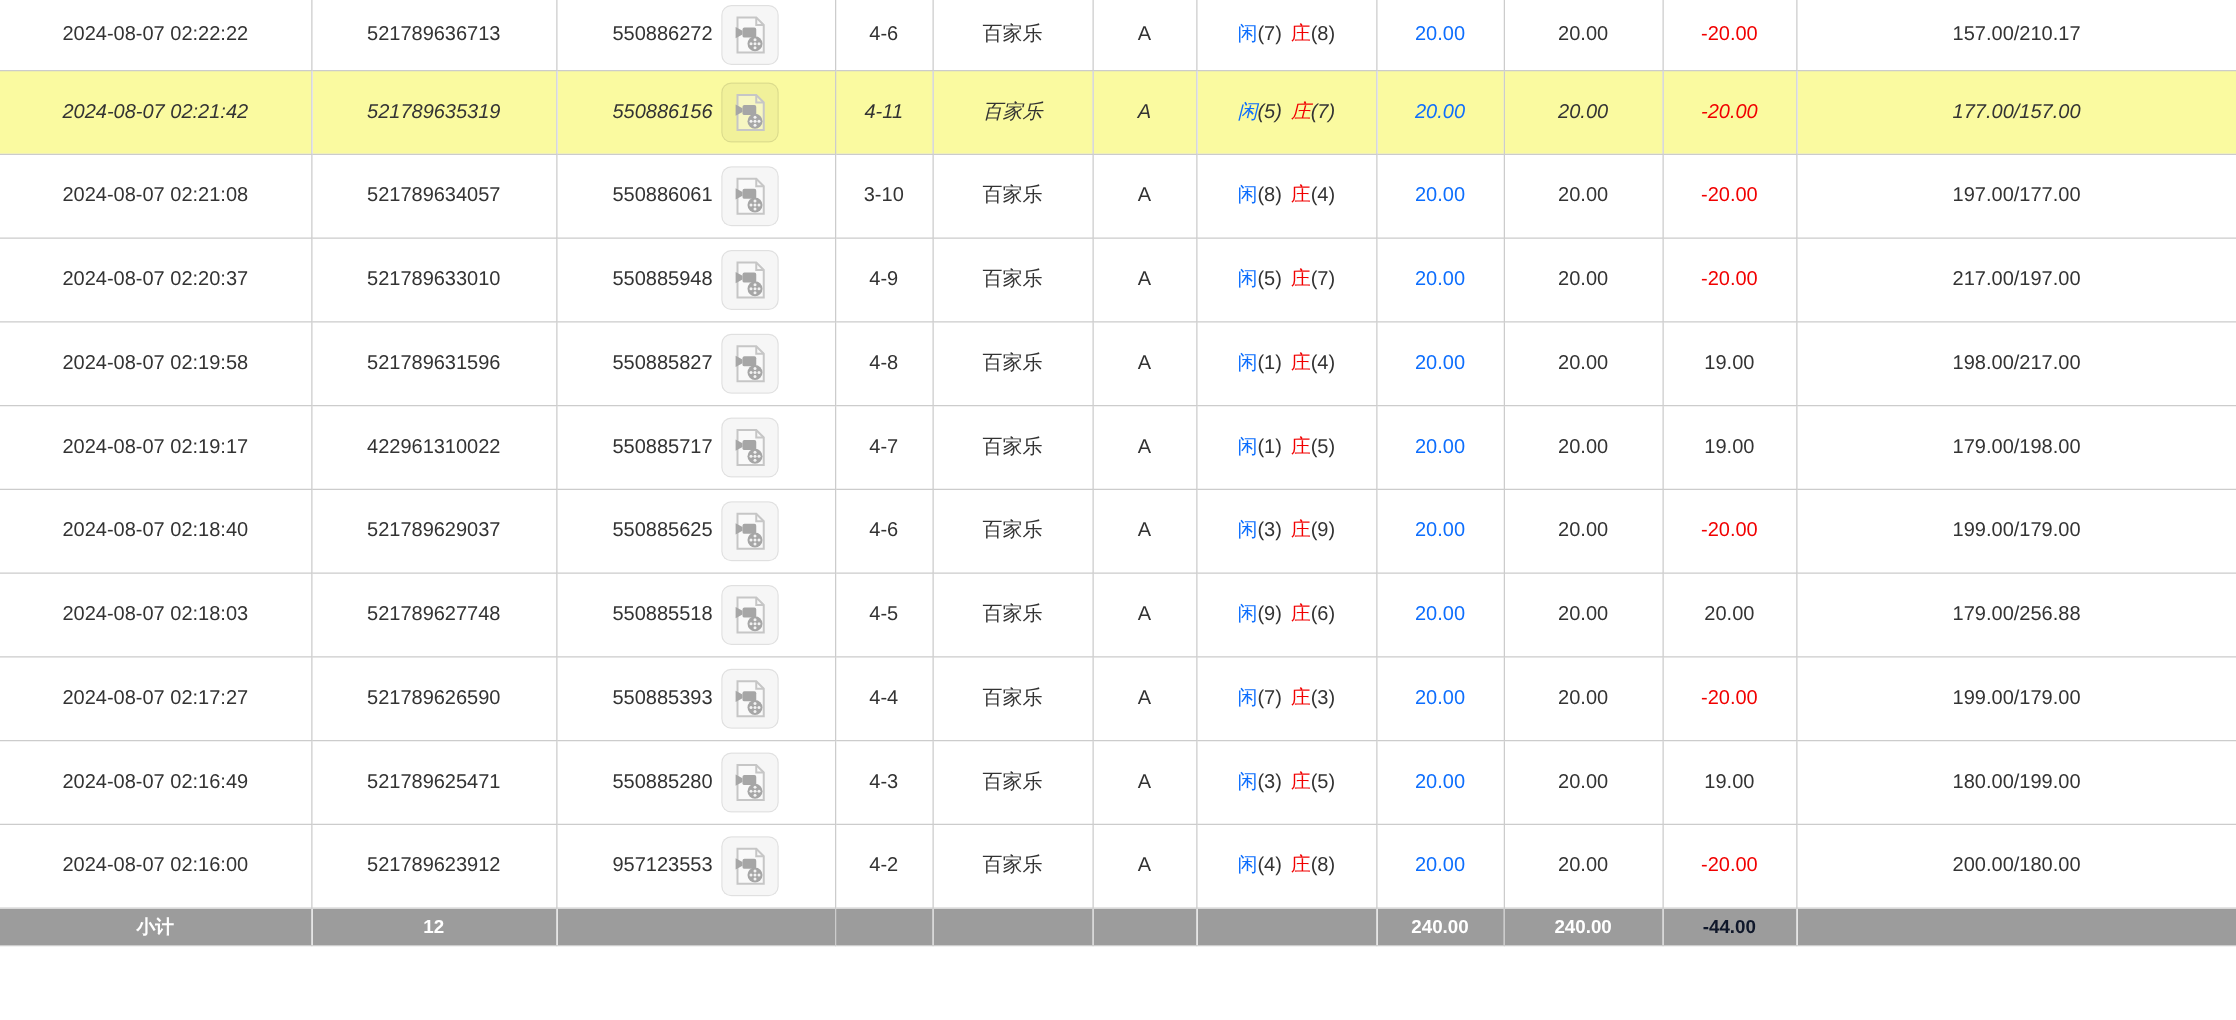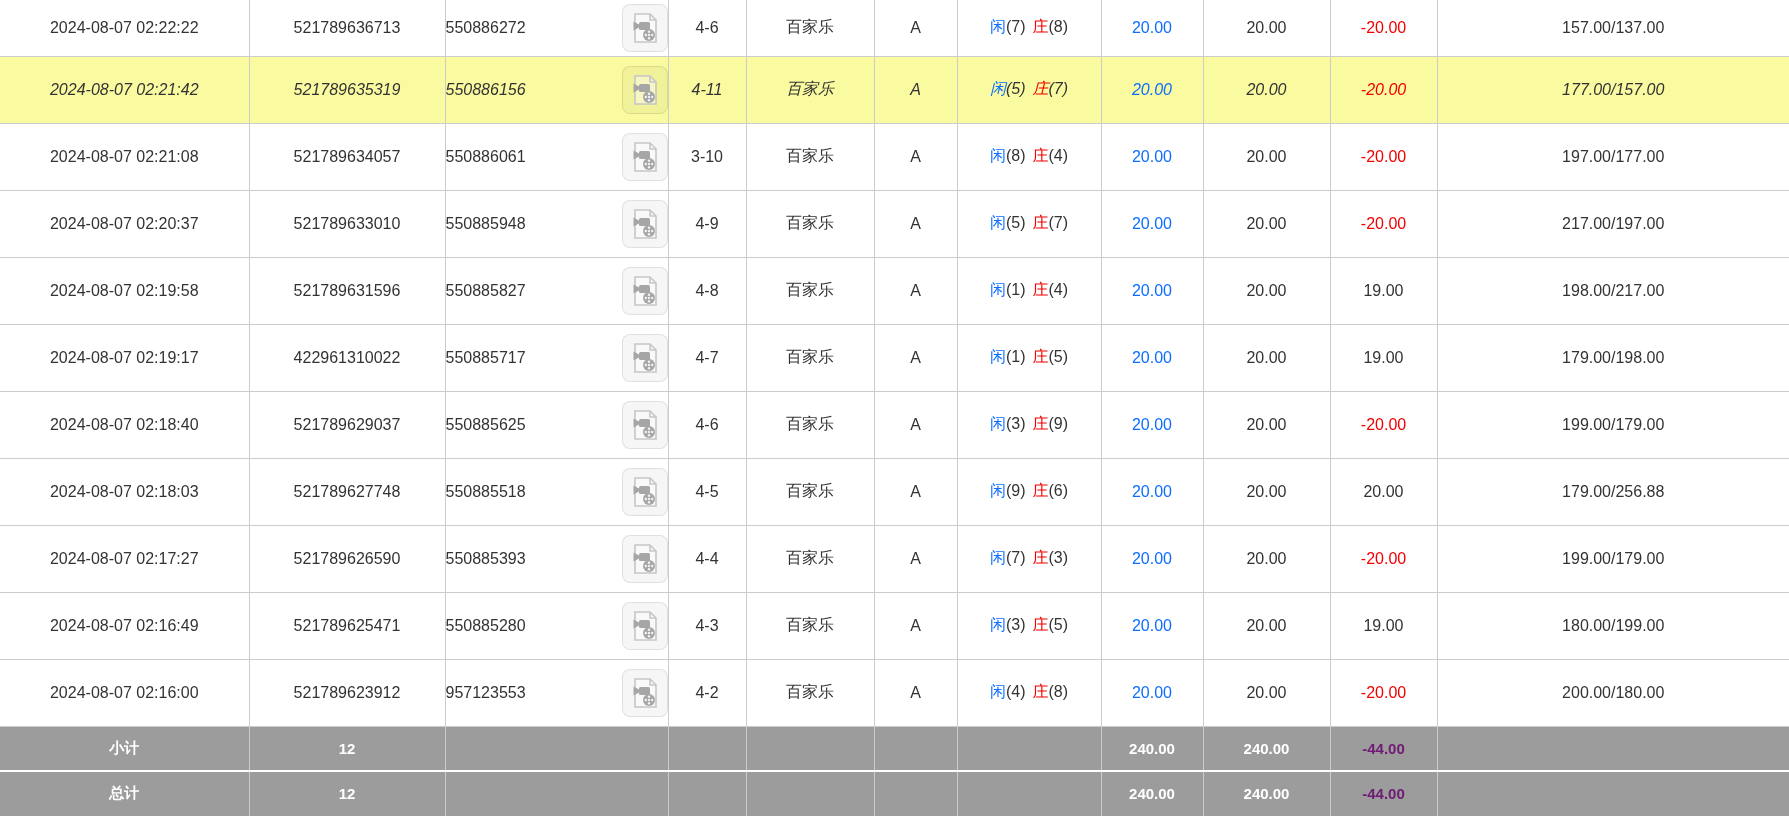--- a/index.html
+++ b/index.html
@@ -14,33 +14,33 @@
      font-size:16px; color:var(--text); height:67px; overflow:hidden; white-space:nowrap;}
   
   td:first-child{border-left:none;}
   td:last-child{border-right:none;}
   #data-body tr:first-child td{border-top:none; height:56px;}
   tr.highlighted td{background:var(--yellow);font-style:italic;}
   .blue-text{color:var(--blue);}
   .red-text{color:var(--red);}
   .neg{color:var(--red);}
   
-  .game-no-wrap{display:flex; align-items:center; justify-content:space-between; gap:7px;}
+  .game-no-wrap{display:flex; align-items:center; justify-content:center; gap:7px;}
   .video-btn{width:46px; height:48px; border-radius:8px; flex:0 0 auto;
      border:1px solid rgba(0,0,0,0.09); background:rgba(0,0,0,0.035);
      display:inline-flex; align-items:center; justify-content:center; cursor:pointer;}
   .video-btn svg{display:block;}
   
   .pair{white-space:nowrap;}
   .pair + .pair{margin-left:7px;}
   
   #summary-body td{background:var(--graybg); color:var(--sumtext); font-weight:bold;
-     font-size:15px; height:45px;}
+     font-size:15px; height:30px;}
   #summary-body tr + tr td{border-top:2px solid #ffffff;}
-  #summary-body td.neg{color:#701a75;}
+  #summary-body td.neg{color:#0f172a;}
 </style>
 </head>
 <body>
 
 <table>
   <colgroup>
     <col style="width:249px">
       <col style="width:196px">
       <col style="width:223px">
     <col style="width:78px">
@@ -77,21 +77,21 @@
     </td>
     <td>4-6</td>
     <td>百家乐</td>
     <td>A</td>
     <td>
       <span class="pair"><span class="blue-text">闲</span><span>(7)</span></span><span class="pair"><span class="red-text">庄</span><span>(8)</span></span>
     </td>
     <td class="blue-text">20.00</td>
     <td>20.00</td>
     <td class="neg">-20.00</td>
-    <td>157.00/137.00</td>
+    <td>157.00/210.17</td>
   </tr>
       <tr class="highlighted">
     <td>2024-08-07 02:21:42</td>
     <td>521789635319</td>
     <td>
       <span class="game-no-wrap">
         <span>550886156</span>
         <button class="video-btn">
           <svg width="30" height="32" viewBox="0 0 30 32">
             <path d="M5 2 h15 l6 6 v22 h-21 z" fill="#ffffff" fill-opacity="0.4" stroke="#c6c6c6" stroke-width="1.6"></path>
@@ -413,33 +413,20 @@
     </td>
     <td class="blue-text">20.00</td>
     <td>20.00</td>
     <td class="neg">-20.00</td>
     <td>200.00/180.00</td>
   </tr>
     </tbody>
   <tbody id="summary-body">
       <tr>
     <td>小计</td>
-    <td>12</td>
-    <td></td>
-    <td></td>
-    <td></td>
-    <td></td>
-    <td></td>
-    <td>240.00</td>
-    <td>240.00</td>
-    <td class="neg">-44.00</td>
-    <td></td>
-  </tr>
-      <tr>
-    <td>总计</td>
     <td>12</td>
     <td></td>
     <td></td>
     <td></td>
     <td></td>
     <td></td>
     <td>240.00</td>
     <td>240.00</td>
     <td class="neg">-44.00</td>
     <td></td>

